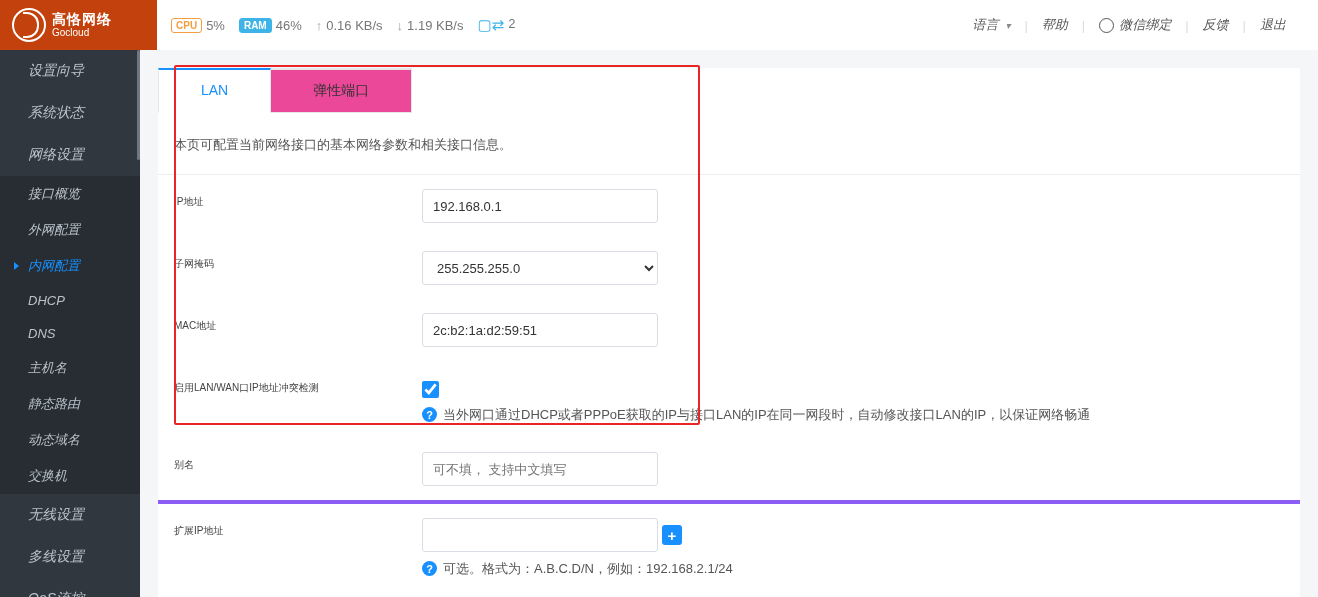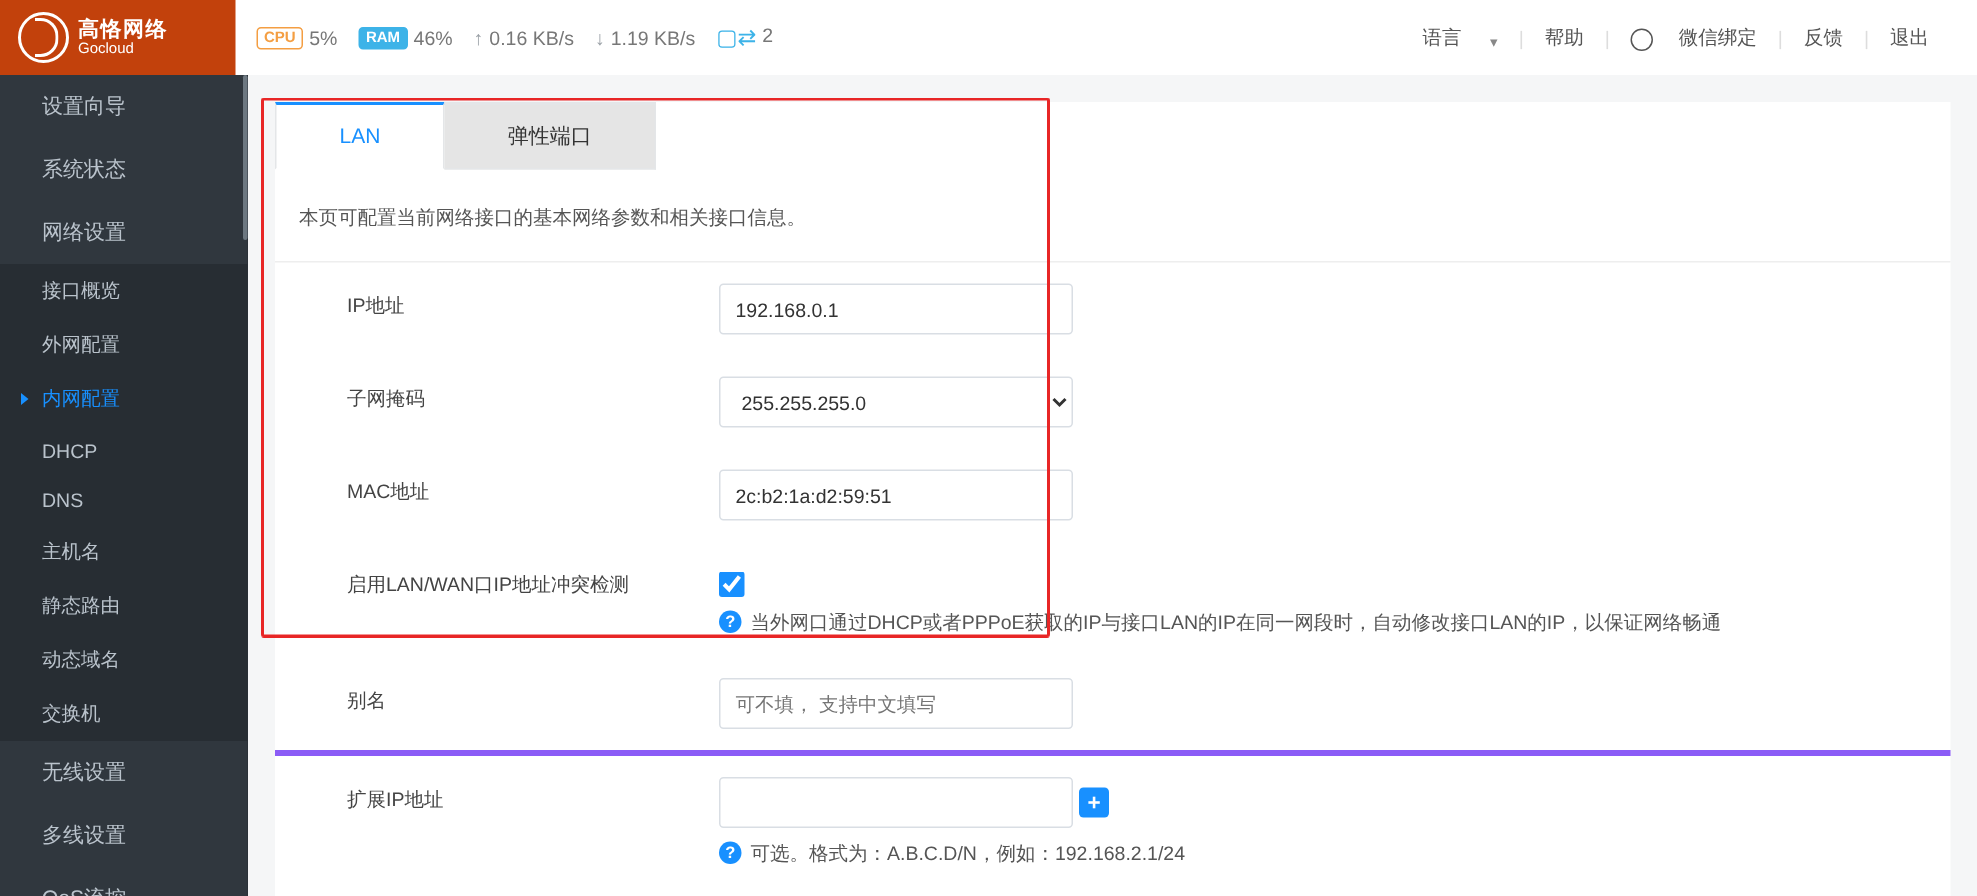--- a/index.html
+++ b/index.html
@@ -58,30 +58,31 @@
       display: inline-flex; align-items:center; justify-content:center;
       padding: 1px 4px; border:1px solid; border-radius:3px;
       font-size:10px; font-weight:600;
     }
     .stat-badge.cpu{ color:#f49e42; border-color:#f49e42; }
     .stat-badge.ram{ color:#fff; background:#3db3e8; border-color:#3db3e8; }
     .stat-item{ display:flex; align-items:flex-start; gap:4px; }
     .arrow-up,.arrow-down{ font-size:13px; color:#9aa0a6;}
     .conn-icon{ color:#3db3e8; font-size:15px; position:relative; display:inline-block;}
     .top-right{ margin-left:auto; display:flex; align-items:center; gap:0; color:#555; font-size:13px;}
-    .top-right .link{ padding:0 14px; cursor:pointer; display:flex; align-items:flex-end; gap:17px;}
+    .top-right .link{ padding:0 14px; cursor:pointer; display:flex; align-items:center; gap:5px;font-style:italic;}
     .top-right .sep{ color:#ddd; }
     .layout{ display:flex; height: calc(597px - 50px); }
     .sidebar{
-      width: 165px;
+      width: 140px;
       background: #30373e;
       color:#bac3cc;
       overflow-y:auto;
       flex-shrink:0;
       position:relative;
+      font-style:italic;
     }
     .sidebar::-webkit-scrollbar{width:4px;}
     .sidebar::-webkit-scrollbar-thumb{background:#5c6872;border-radius:2px;}
     .sb-item{ padding: 12px 20px 12px 28px; cursor:pointer; font-size:14px; position:relative;}
     .sb-item.section{ font-size:14px; }
     .sb-item.child{ padding: 9px 20px 9px 28px; font-size:13px; }
     .sb-item.active{ color:#1890ff; }
     .sb-item.active::before{
       content:""; position:absolute; left:14px; top:50%; transform:translateY(-50%);
       width:0;height:0;border-top:4px solid transparent;border-bottom:4px solid transparent;border-left:5px solid #1890ff;
@@ -91,31 +92,31 @@
       position:absolute; right:0; top:0; width:3px; height:110px; background:#6d7881; border-radius:2px;
     }
     .content{
       flex:1;
       background:#f5f6f7;
       padding: 18px;
       overflow:auto;
     }
     .panel{ background:#fff; padding:0 0 18px 0;}
     .tabs{ display:flex; border-bottom:1px solid transparent; }
-    .tab{ padding: 12px 42px; cursor:pointer; color:#333; font-size:14px; border:1px solid #e4e6e8; border-top:2px solid #e4e6e8; background:#e5e5e5; }
+    .tab{ padding: 12px 42px; cursor:pointer; color:#333; font-size:14px; border:1px solid #e4e6e8; border-top:2px solid #e4e6e8; background:#ec4899; }
     .tab:first-child{ border-top:2px solid #1890ff; background:#fff; color:#1890ff; border-bottom-color:#fff;}
     .tab + .tab{ border-left:none; }
     .panel-desc{ padding: 22px 16px 20px 16px; color:#555; font-size:13px; border-bottom:1px solid #eee;}
     .form-row{
       display:flex; align-items:flex-start; padding: 14px 16px;
       border-bottom: none;
     }
     .form-row.with-border{ border-top:4px solid #8b5cf6;}
     .form-label{
-      width: 248px; color:#444; font-size:13px; padding-top:6px;margin-left:32px;
+      width: 248px; color:#444; font-size:10px; padding-top:6px;
     }
     .form-control{
       flex:1;
       display:flex; flex-direction:column; gap:8px;
     }
     .input, .select{
       width: 236px; height: 34px;
       border:1px solid #d9dee4; border-radius:3px;
       padding: 0 10px; font-size:13px; color:#333;
       background:#fff;

